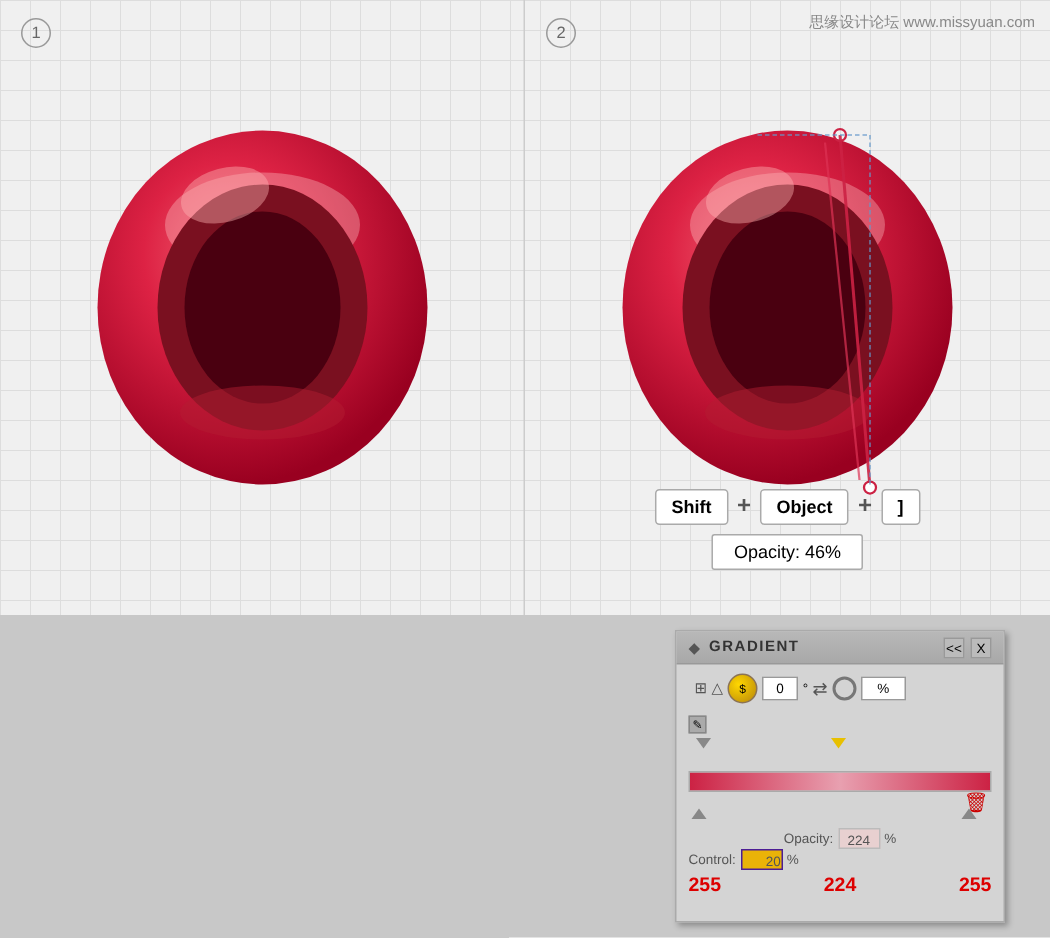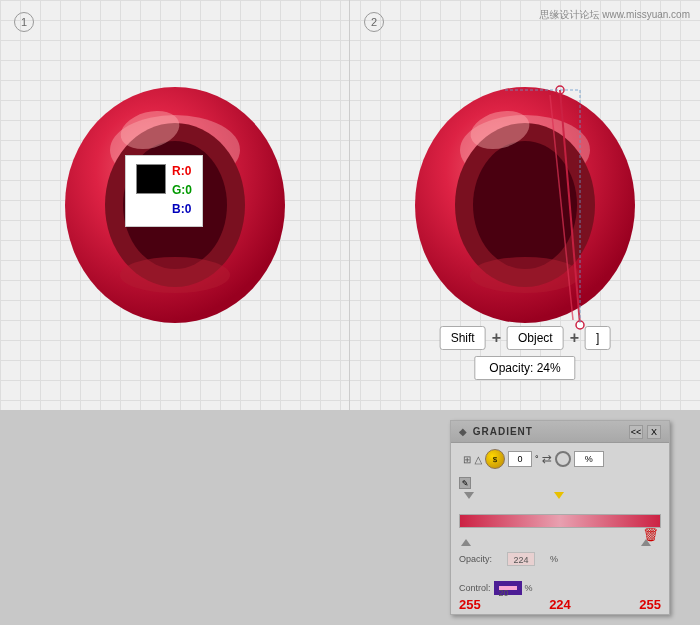--- a/index.html
+++ b/index.html
@@ -147,21 +147,21 @@
       gap: 6px;
       z-index: 20;
     }
 
     .key-badge {
       background: white;
       border: 1px solid #aaa;
       padding: 4px 10px;
       font-size: 12px;
       border-radius: 3px;
-      font-weight: normal;
+      font-weight: bold;
     }
 
     .plus-sign {
       font-size: 16px;
       color: #555;
       font-weight: bold;
     }
 
     .opacity-badge {
       position: absolute;
@@ -414,28 +414,20 @@
 
       <defs>
         <radialGradient id="redGrad1" cx="40%" cy="35%" r="65%">
           <stop offset="0%" stop-color="#f06070"></stop>
           <stop offset="40%" stop-color="#dd2244"></stop>
           <stop offset="100%" stop-color="#990020"></stop>
         </radialGradient>
       </defs>
     </svg>
 
-    <div class="info-box color-info">
-      <div class="black-square"></div>
-      <div class="rgb-values">
-        <div><span class="r-val">R:</span><span class="r-val">0</span></div>
-        <div><span class="g-val">G:</span><span class="g-val">0</span></div>
-        <div><span class="b-val">B:</span><span class="b-val">0</span></div>
-      </div>
-    </div>
 
     <div class="stroke-info">Stroke: 1pt</div>
 
     <div class="buttons-row">
       <button class="btn-object">Object</button>
       <button class="btn-expand">Expand Appearance</button>
     </div>
   </div>
 
   <div class="canvas-right">
@@ -474,21 +466,21 @@
     </svg>
 
     <div class="shortcut-row">
       <span class="key-badge">Shift</span>
       <span class="plus-sign">+</span>
       <span class="key-badge">Object</span>
       <span class="plus-sign">+</span>
       <span class="key-badge">]</span>
     </div>
 
-    <div class="opacity-badge">Opacity: 24%</div>
+    <div class="opacity-badge">Opacity: 46%</div>
   </div>
 </div>
 
 <div class="bottom-panel">
 
   <div class="gradient-panel">
 
     <div class="gradient-panel-header">
       <div class="panel-title-row">
         <span class="diamond-icon">◆</span>
@@ -527,28 +519,28 @@
         </div>
         <div class="gradient-track" style="background:linear-gradient(to right, #cc2244 0%, #e8a0b0 50%, #cc2244 100%);"></div>
         <div style="position:relative;width:100%;height:16px;">
           <div style="position:absolute;bottom:0;left:2px;width:0;height:0;border-left:5px solid transparent;border-right:5px solid transparent;border-bottom:7px solid #888;"></div>
           <div style="position:absolute;bottom:0;right:10px;width:0;height:0;border-left:5px solid transparent;border-right:5px solid transparent;border-bottom:7px solid #888;"></div>
           <span style="position:absolute;right:2px;bottom:4px;color:#cc0000;font-size:13px;cursor:pointer;">🗑</span>
         </div>
       </div>
 
       <div style="font-size:9px;color:#555;margin-bottom:2px;">
-        <div style="display:flex;align-items:center;gap:15px;margin-bottom:15px;">
+        <div style="display:flex;align-items:center;gap:3px;margin-bottom:0;justify-content:center;">
           <span>Opacity:</span>
           <span style="display:inline-block;width:28px;height:14px;background:#e8d0d0;border:1px solid #bbb;font-size:9px;text-align:center;line-height:14px;">224</span>
           <span>%</span>
         </div>
         <div style="display:flex;align-items:center;gap:3px;">
           <span>Control:</span>
-          <span style="display:inline-block;width:28px;height:14px;background:#f9a8d4;border:5px solid #4c1d95;font-size:9px;text-align:left;line-height:14px;">20</span>
+          <span style="display:inline-block;width:28px;height:14px;background:#eab308;border:1px solid #4c1d95;font-size:9px;text-align:right;line-height:14px;">20</span>
           <span>%</span>
         </div>
       </div>
 
       <div class="rgb-row">
 
         <div class="rgb-col">
           <span class="rgb-val-large rgb-red">255</span>
 
         </div>

